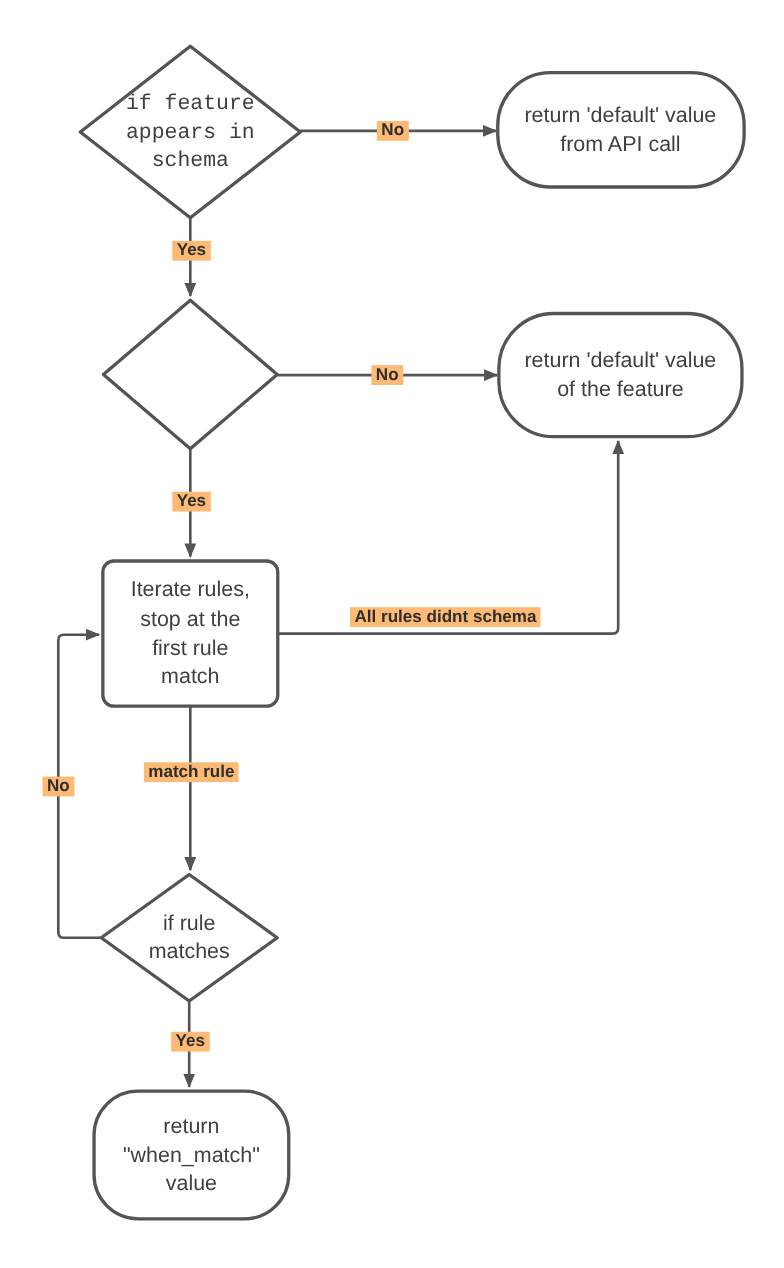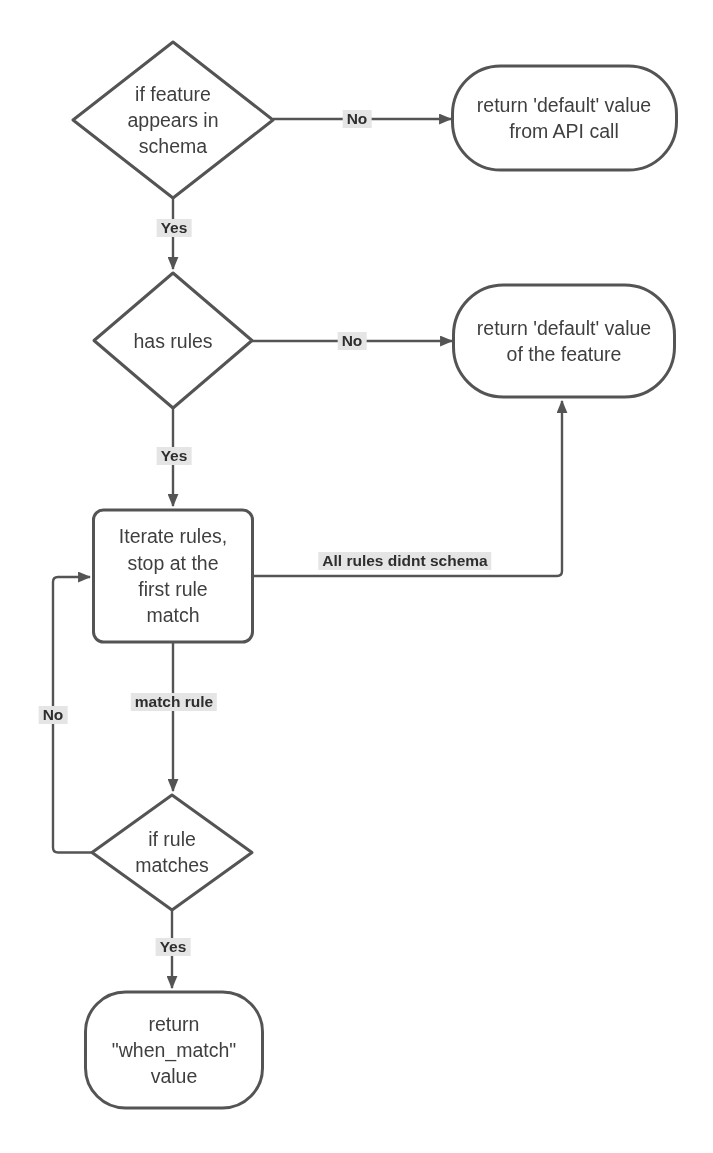--- a/index.html
+++ b/index.html
@@ -22,21 +22,21 @@
     justify-content: center;
     text-align: center;
     white-space: pre-line;
     font-size: 19.5px;
     line-height: 1.35;
     color: #3f3f3f;
   }
   .edge-label {
     position: absolute;
     transform: translate(-50%, -50%);
-    background: #e5e5e5;
+    background: #fdba74;
     padding: 0 4px;
     font-size: 15.5px;
     font-weight: bold;
     color: #2e2e2e;
     white-space: nowrap;
   }
 </style>
 </head>
 <body>
 
@@ -60,26 +60,25 @@
 
     <path class="shape-outline" stroke-linejoin="round" d="M173,42 L273,120 L173,198 L73,120 Z"></path>
     <rect class="shape-outline" x="452.5" y="66" width="224" height="104" rx="48"></rect>
     <path class="shape-outline" stroke-linejoin="round" d="M173,273 L252,340.5 L173,408 L94,340.5 Z"></path>
     <rect class="shape-outline" x="453.5" y="285" width="221" height="112" rx="50"></rect>
     <rect class="shape-outline" x="93.5" y="510" width="159" height="132" rx="10"></rect>
     <path class="shape-outline" stroke-linejoin="round" d="M172,795 L252,852.5 L172,910 L92,852.5 Z"></path>
     <rect class="shape-outline" x="85.5" y="992" width="177" height="116" rx="40"></rect>
   </svg>
 
-  <div class="node-label" style="left:173px; top:120px; width:170px; height:120px;">if feature
+  <div class="node-label" style="left:173px; top:120px; width:170px; height:120px;font-family:Liberation Mono, monospace;">if feature
 appears in
 schema</div>
   <div class="node-label" style="left:564px; top:118px; width:220px; height:100px;">return 'default' value
 from API call</div>
-  <div class="node-label" style="left:173px; top:341px; width:140px; height:80px;">has rules</div>
   <div class="node-label" style="left:564px; top:341px; width:220px; height:100px;">return 'default' value
 of the feature</div>
   <div class="node-label" style="left:172px; top:852px; width:140px; height:90px;">if rule
 matches</div>
   <div class="node-label" style="left:173px; top:576px; width:150px; height:130px;">Iterate rules,
 stop at the
 first rule
 match</div>
   <div class="node-label" style="left:174px; top:1050px; width:180px; height:114px;">return
 "when_match"

